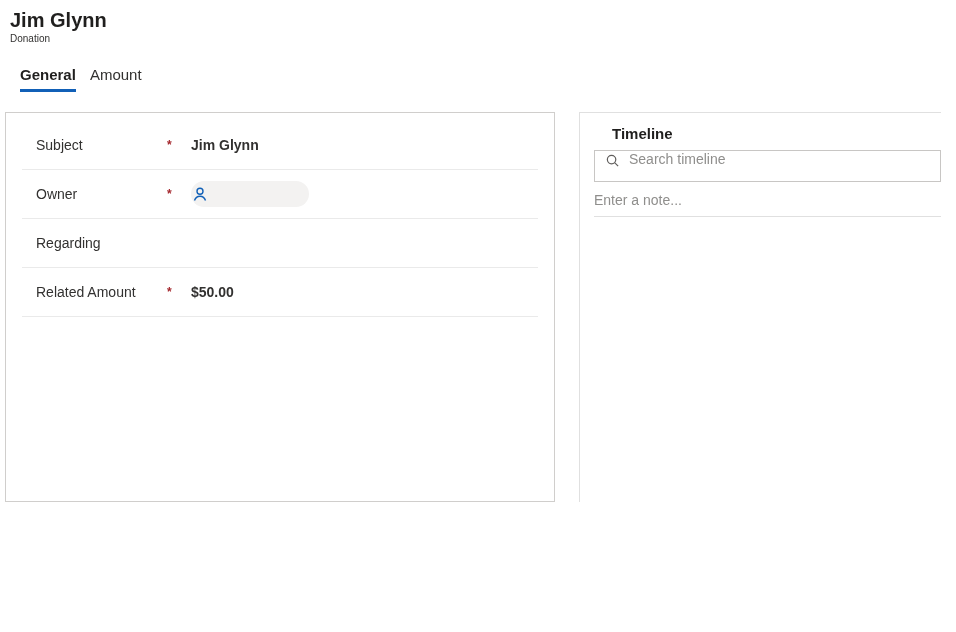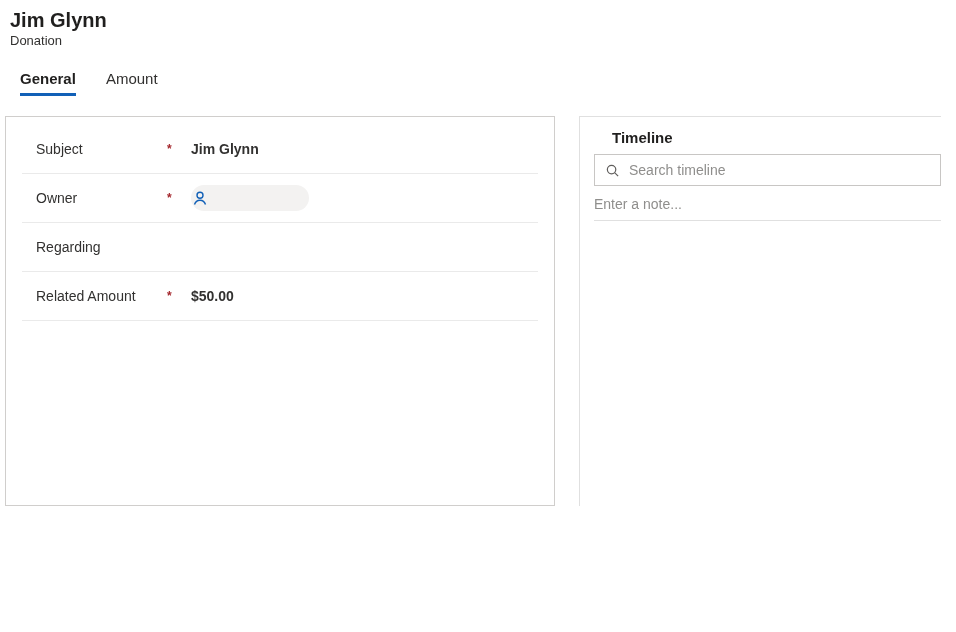--- a/index.html
+++ b/index.html
@@ -19,27 +19,27 @@
     .header {
       padding: 8px 10px 6px 10px;
     }
     .page-title {
       font-size: 20px;
       font-weight: 600;
       color: #201f1e;
       line-height: 1.2;
     }
     .page-subtitle {
-      font-size: 13px;
+      font-size: 10px;
       color: #323130;
       margin-top: 1px;
     }
     .tabs {
       display: flex;
-      gap: 30px;
+      gap: 14px;
       margin-top: 22px;
       padding-left: 10px;
     }
     .tab {
       font-size: 15px;
       padding-bottom: 6px;
       cursor: pointer;
       color: #323130;
     }
     .tab.active {
@@ -120,21 +120,21 @@
     }
     .timeline-title {
       font-size: 15px;
       font-weight: 600;
       color: #201f1e;
       margin-bottom: 8px;
       margin-left: 18px;
     }
     .search-box {
       display: flex;
-      align-items: center;
+      align-items: flex-start;
       border: 1px solid #c8c6c4;
       height: 32px;
       padding: 0 8px;
       gap: 8px;
       width: 100%;
     }
     .search-input {
       border: none;
       outline: none;
       font-size: 14px;

